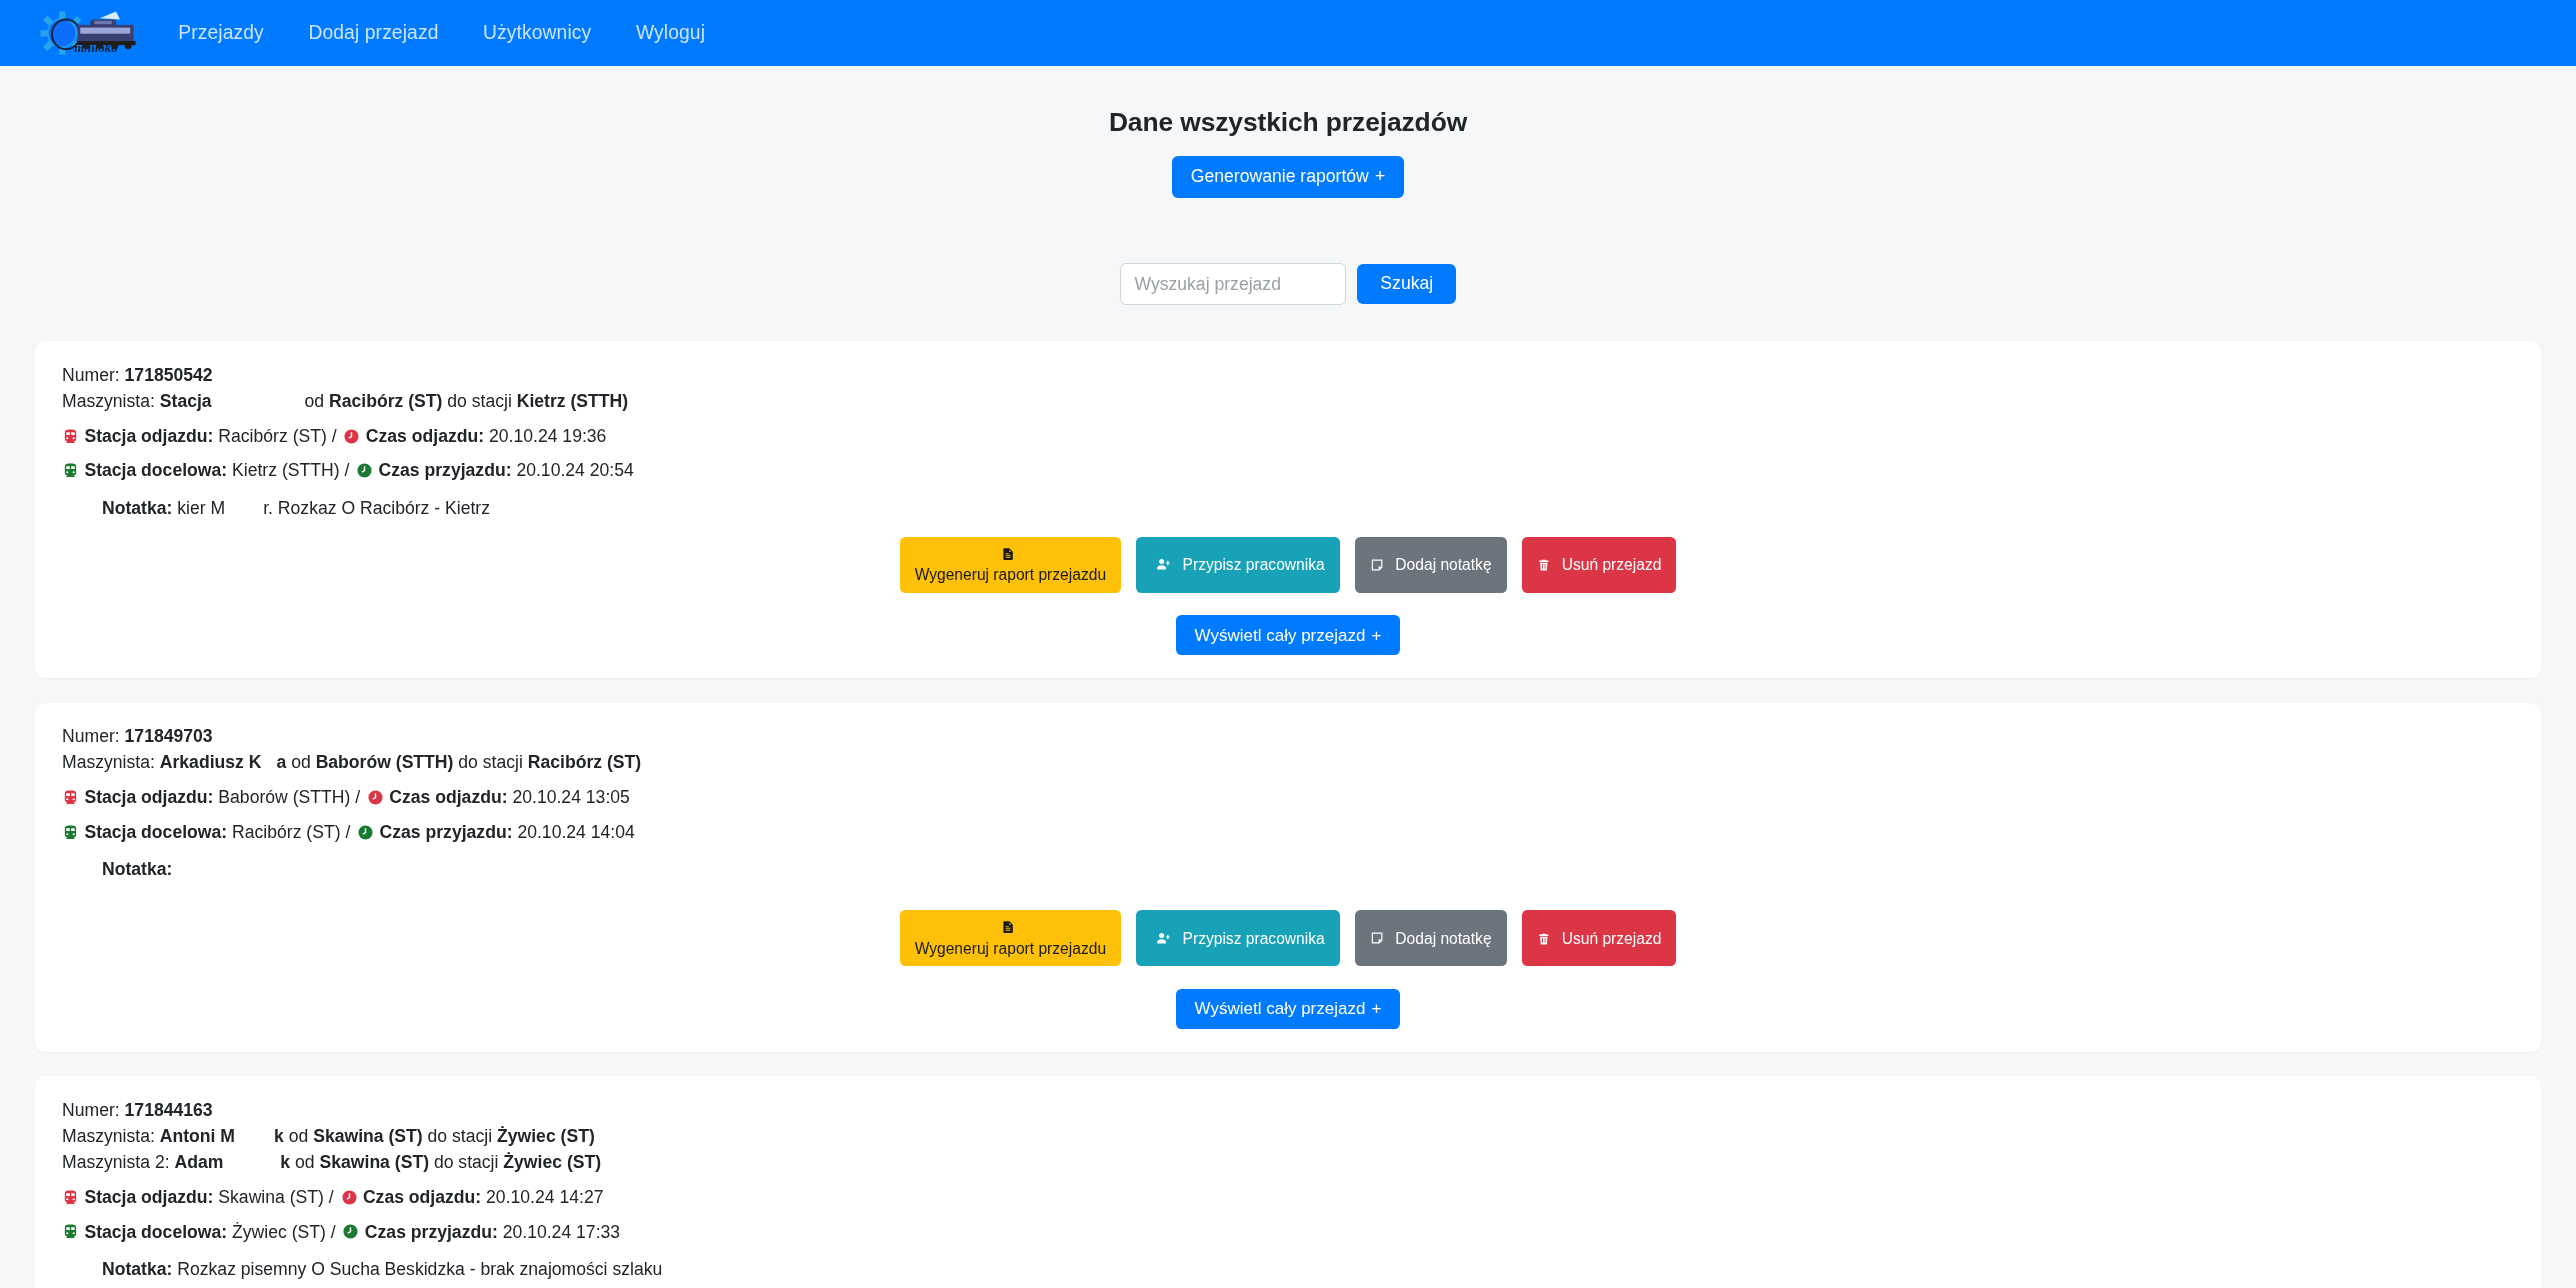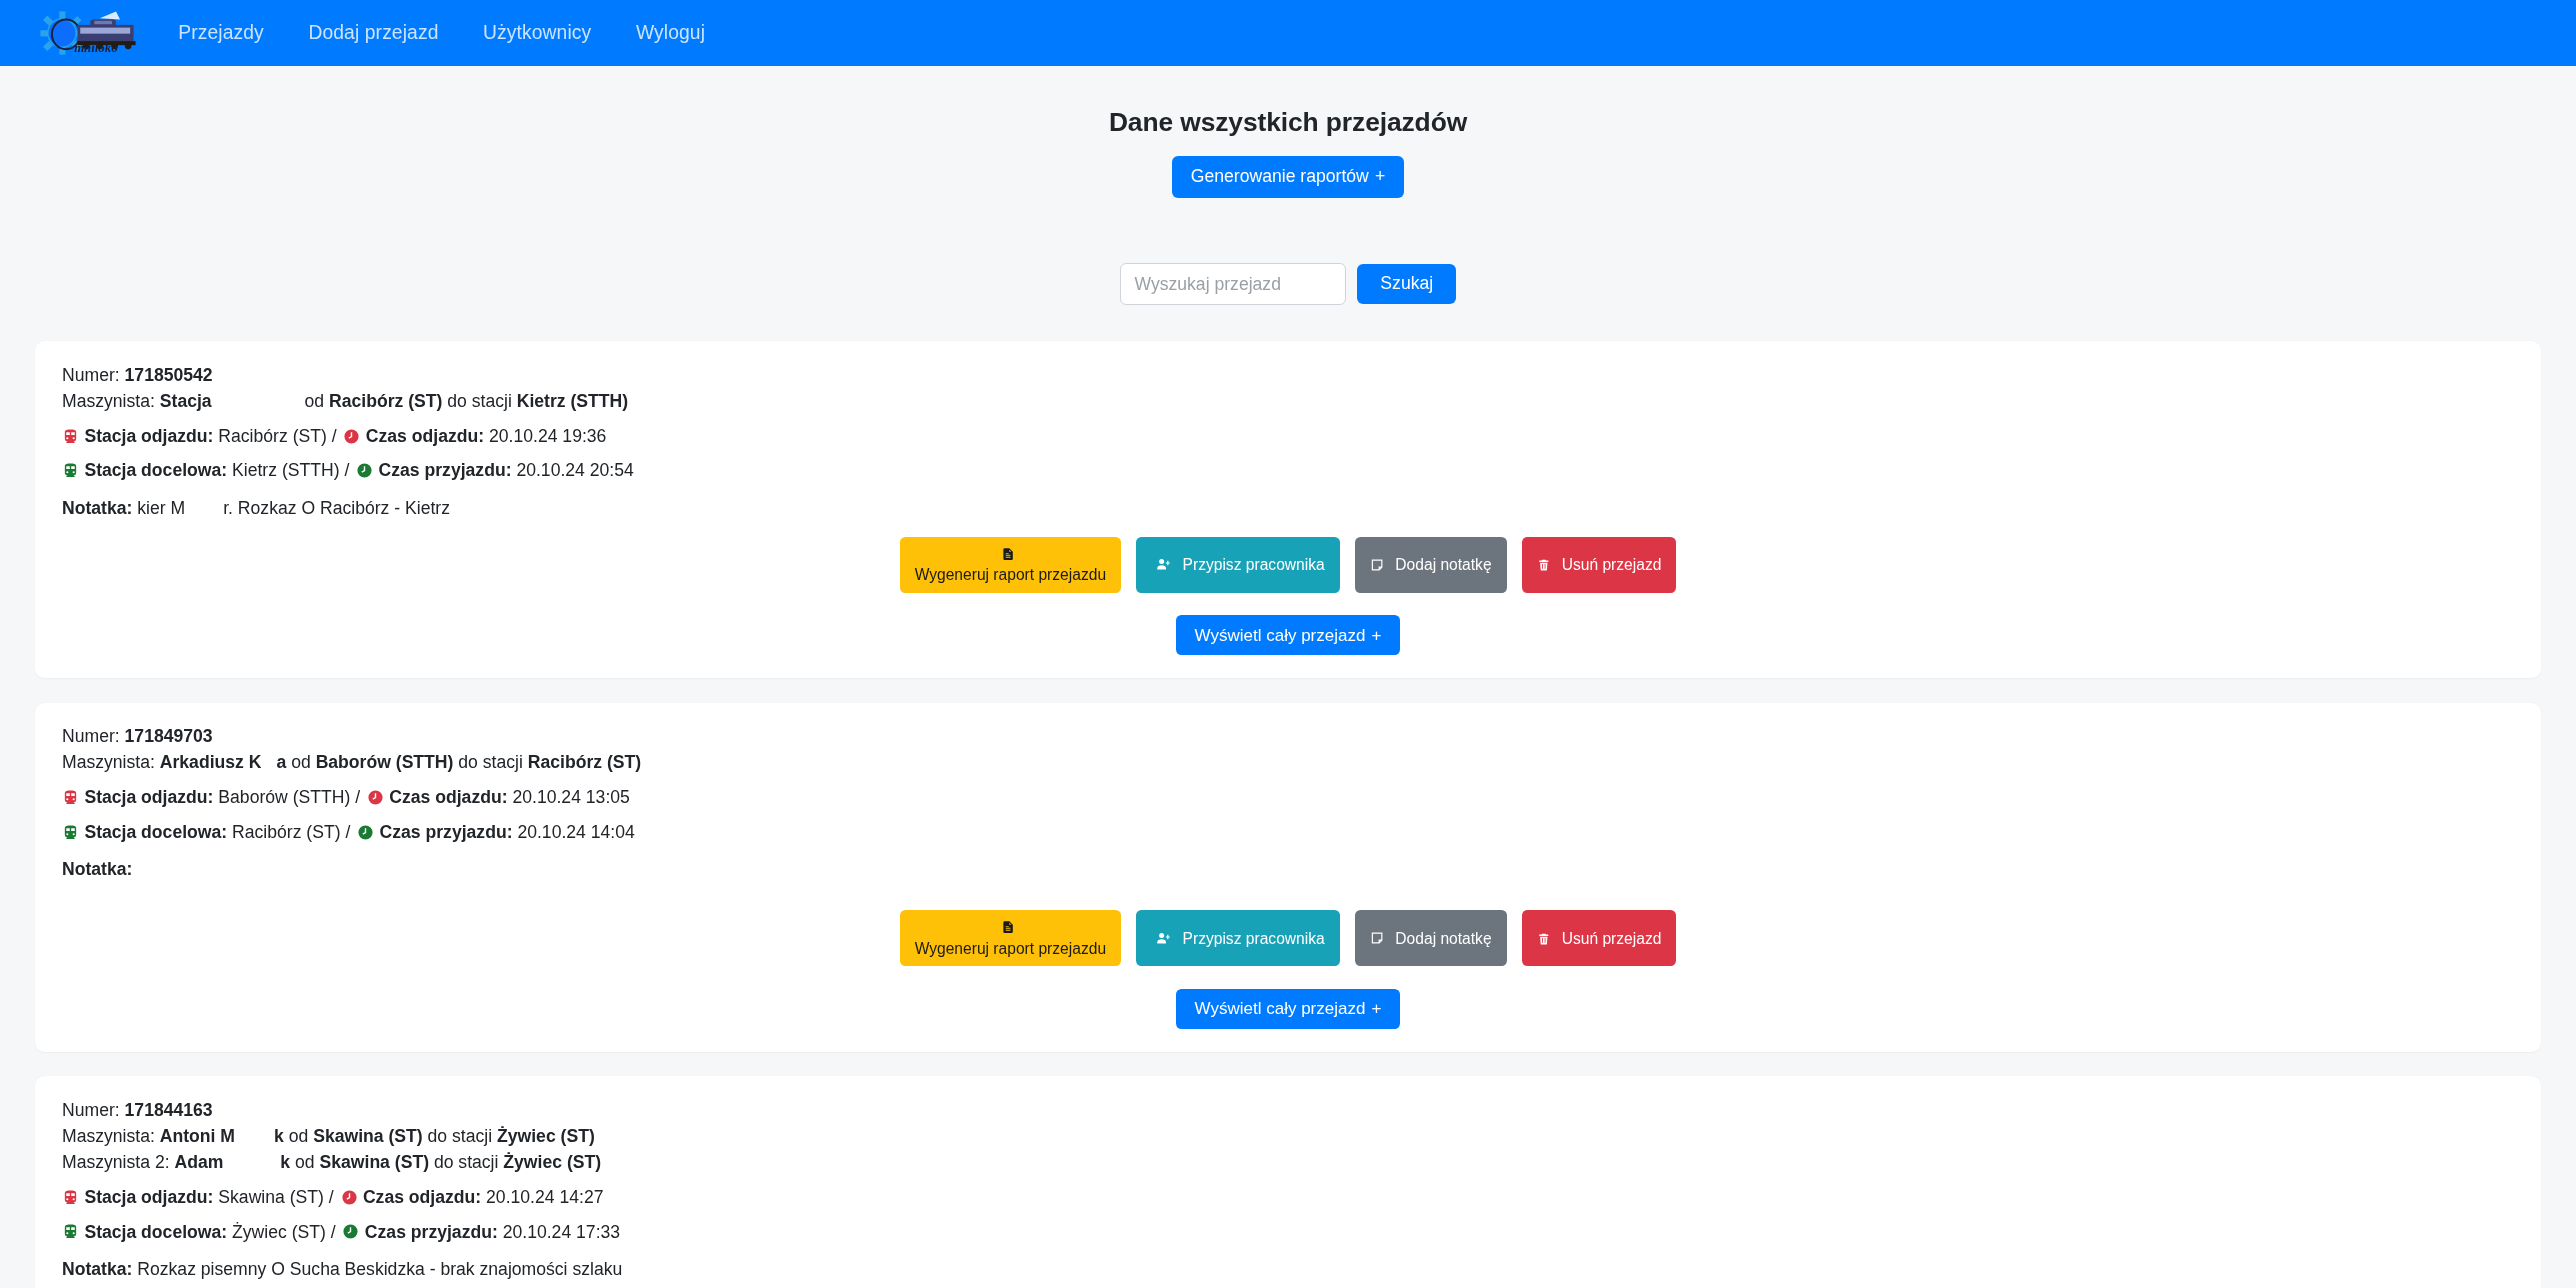--- a/index.html
+++ b/index.html
@@ -145,20 +145,21 @@
     align-items: center;
     margin-right: 5.4px;
     flex: none;
   }
   .ico.gap-left { margin-left: 6.8px; }
   .note-line {
     font-size: 17.6px;
     color: #212529;
     margin-top: 15.6px;
     white-space: nowrap;
+    margin-left: 40px;
   }
 
   
   .actions {
     display: flex;
     justify-content: center;
     gap: 15px;
     margin-top: 4.1px;
   }
   .btn-action {

